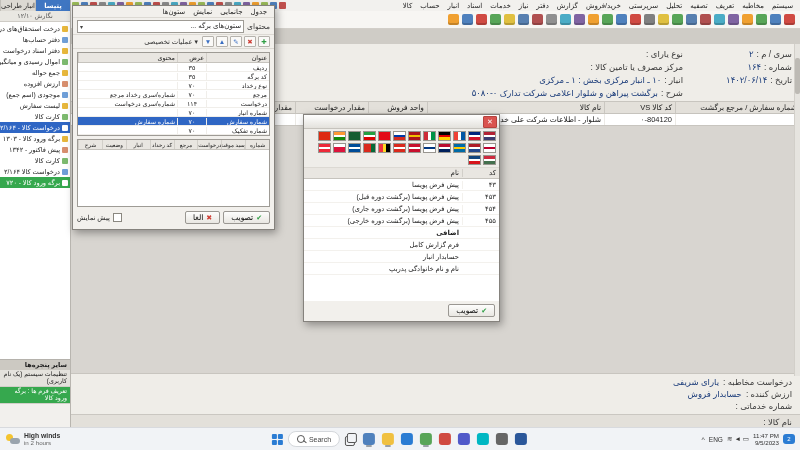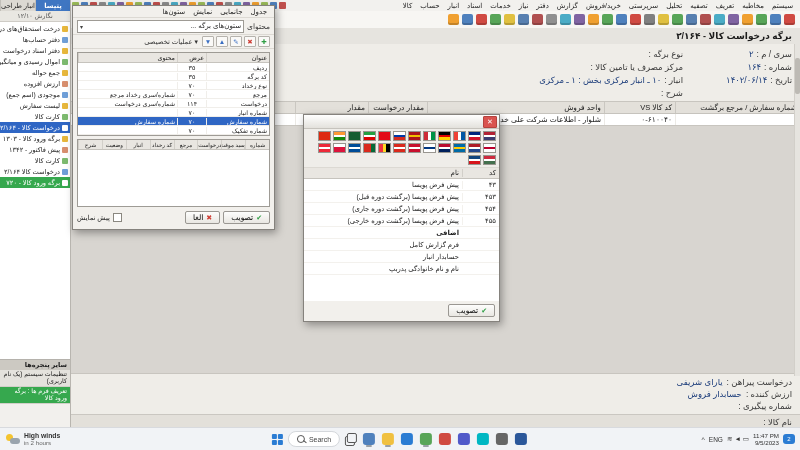--- a/index.html
+++ b/index.html
@@ -237,33 +237,30 @@
       <span class="tbi" style="background: rgb(144, 144, 144);"></span>
       <span class="tbi" style="background: rgb(176, 80, 80);"></span>
       <span class="tbi" style="background: rgb(88, 128, 176);"></span>
       <span class="tbi" style="background: rgb(224, 192, 64);"></span>
       <span class="tbi" style="background: rgb(88, 165, 88);"></span>
       <span class="tbi" style="background: rgb(208, 74, 66);"></span>
       <span class="tbi" style="background: rgb(79, 129, 189);"></span>
       <span class="tbi" style="background: rgb(240, 160, 48);"></span>
   </div>
 
-  <div class="doc-strip">
-    <span>برگه درخواست کالا - ۲/۱۶۴</span>
-  </div>
 
   <div class="form-panel">
     <div class="form-head">
       <div class="fline">
           <span class="fr">
             <span class="flabel">سری / م :</span>
             <span class="fvalue">۲</span>
           </span>
           <span class="fc">
-            <span class="flabel">نوع برگه :</span>
+            <span class="flabel">نوع یارای :</span>
           </span>
         </div>
         <div class="fline">
           <span class="fr">
             <span class="flabel">شماره :</span>
             <span class="fvalue">۱۶۴</span>
           </span>
           <span class="fc">
             <span class="flabel">مرکز مصرف یا تامین کالا :</span>
           </span>
@@ -278,51 +275,53 @@
             <span class="fvalue">۱۰ ـ انبار مرکزی        بخش : ۱ ـ مرکزی</span>
           </span>
         </div>
         <div class="fline">
           <span class="fr">
             <span class="flabel"></span>
             <span class="fvalue"></span>
           </span>
           <span class="fc">
             <span class="flabel">شرح :</span>
+            <span class="fvalue">برگشت پیراهن و شلوار اعلامی شرکت تدارک ۰-۵۰۸۰</span>
           </span>
         </div>
     </div>
     <div class="items-table">
       <div class="it-head">
         <span class="it-hcell">شماره سفارش / مرجع برگشت</span>
           <span class="it-hcell">کد کالا VS</span>
+          <span class="it-hcell">نام کالا</span>
           <span class="it-hcell">واحد فروش</span>
           <span class="it-hcell">مقدار درخواست</span>
           <span class="it-hcell">مقدار</span>
       </div>
       <div class="it-row">
         <span class="it-cell"></span>
-          <span class="it-cell">۰-۶۱۰۰۴۰</span>
+          <span class="it-cell">۰-804120</span>
           <span class="it-cell">شلوار - اطلاعات شرکت علی خدماتی</span>
           <span class="it-cell">عدد</span>
           <span class="it-cell">عدد</span>
           <span class="it-cell"></span>
       </div>
     </div>
     <div class="form-footer">
       <div class="ffline">
-          <span class="flabel">درخواست پیراهن :</span>
+          <span class="flabel">درخواست مخاطبه :</span>
           <span class="fvalue">یارای شریفی</span>
         </div>
         <div class="ffline">
           <span class="flabel">ارزش کننده :</span>
           <span class="fvalue">حسابدار فروش</span>
         </div>
         <div class="ffline">
-          <span class="flabel">شماره پیگیری :</span>
+          <span class="flabel">شماره خدماتی :</span>
           <span class="fvalue"></span>
         </div>
       <div class="status-line">
         <span class="flabel">نام کالا :</span>
       </div>
     </div>
     <div class="vscroll">
       <div class="vthumb"></div>
     </div>
   </div>

